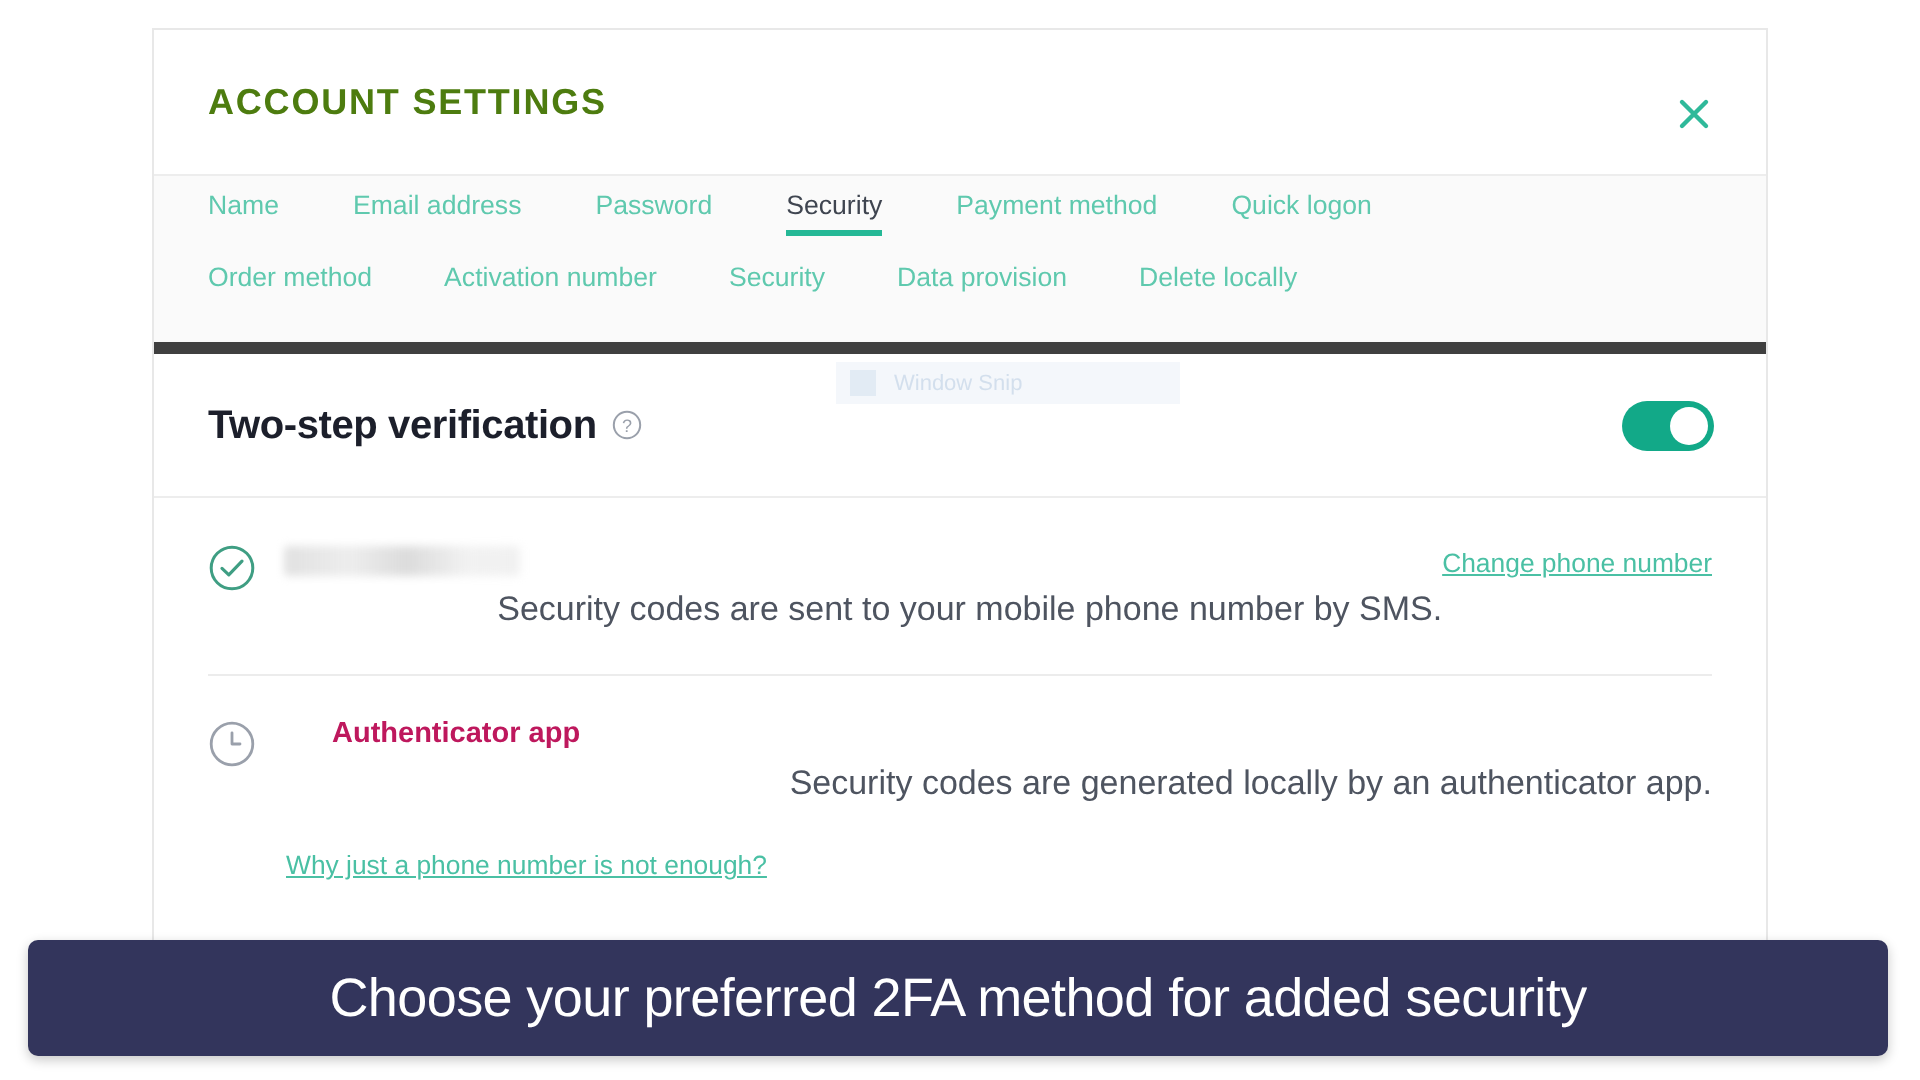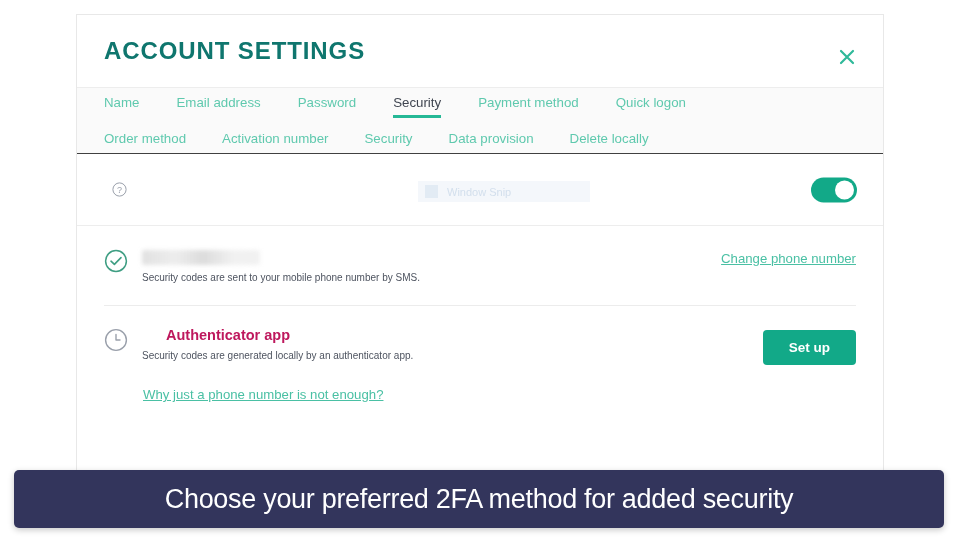--- a/index.html
+++ b/index.html
@@ -33,47 +33,47 @@
   .card-header {
     height: 72px;
     background: #ffffff;
     display: flex;
     align-items: center;
     padding: 0 26px 0 27px;
     box-sizing: border-box;
     position: relative;
   }
   .page-title {
-    font-size: 24px;
+    font-size: 18px;
     font-weight: bold;
     letter-spacing: 0.9px;
-    color: #0f766e;
+    color: #4d7c0f;
     line-height: 1;
   }
   .close-btn {
     position: absolute;
     right: 22px;
     top: 28px;
     width: 28px;
     height: 28px;
     cursor: pointer;
     display: flex;
     align-items: center;
     justify-content: center;
   }
   .close-btn svg { display: block; }
 
   
   .tabs-wrap {
     background: #fafafa;
     border-top: 1px solid #ededed;
-    border-bottom: 1px solid #404040;
+    border-bottom: 6px solid #404040;
     padding: 0 27px;
     box-sizing: border-box;
-    height: 67px;
+    height: 90px;
   }
   .tab-row {
     display: flex;
     align-items: flex-start;
     height: 36px;
     padding-top: 8px;
     box-sizing: border-box;
   }
   .tab {
     font-size: 13.3px;
@@ -211,23 +211,24 @@
   }
   .row-title {
     font-size: 14.5px;
     font-weight: bold;
     color: #be185d;
     margin-bottom: 5px;
     line-height: 1.2;
     margin-left: 24px;
   }
   .row-desc {
-    font-size: 10px;
+    font-size: 17px;
     color: #4e5460;
     line-height: 1.35;
+    text-align: right;
   }
   .link {
     color: #4ac0a4;
     text-decoration: underline;
     font-size: 13.2px;
     cursor: pointer;
     white-space: nowrap;
   }
   .row-action {
     flex: none;
@@ -301,20 +302,21 @@
     <div class="tab-row">
       <div class="tab row2">Order method</div>
       <div class="tab row2">Activation number</div>
       <div class="tab row2">Security</div>
       <div class="tab row2">Data provision</div>
       <div class="tab row2">Delete locally</div>
     </div>
   </div>
 
   <div class="section-head">
+    <div class="section-title">Two-step verification</div>
     <span class="help-icon">
       <svg width="15" height="15" viewBox="0 0 15 15" aria-hidden="true">
         <circle cx="7.5" cy="7.5" r="6.6" fill="none" stroke="#9aa0ab" stroke-width="1"></circle>
         <text x="7.5" y="11" text-anchor="middle" font-size="9" fill="#9aa0ab" font-family="Liberation Sans, sans-serif">?</text>
       </svg>
     </span>
     <div class="toggle">
       <div class="knob"></div>
     </div>
   </div>
@@ -339,23 +341,20 @@
     <div class="row-icon">
       <svg width="24" height="24" viewBox="0 0 24 24" aria-hidden="true">
         <circle cx="12" cy="12" r="10.4" fill="none" stroke="#9aa0ab" stroke-width="1.4"></circle>
         <path d="M12 6.4 L12 12 L16 12" fill="none" stroke="#9aa0ab" stroke-width="1.4" stroke-linecap="round" stroke-linejoin="round"></path>
       </svg>
     </div>
     <div class="row-body">
       <div class="row-title">Authenticator app</div>
       <div class="row-desc">Security codes are generated locally by an authenticator app.</div>
     </div>
-    <div class="row-action">
-      <button class="setup-btn">Set up</button>
-    </div>
   </div>
 
   <div class="bottom-link-wrap">
     <span class="link">Why just a phone number is not enough?</span>
   </div>
 
   <div class="ghost-snip">
     <div class="gs-box"></div>
     <div class="gs-label">Window Snip</div>
   </div>

